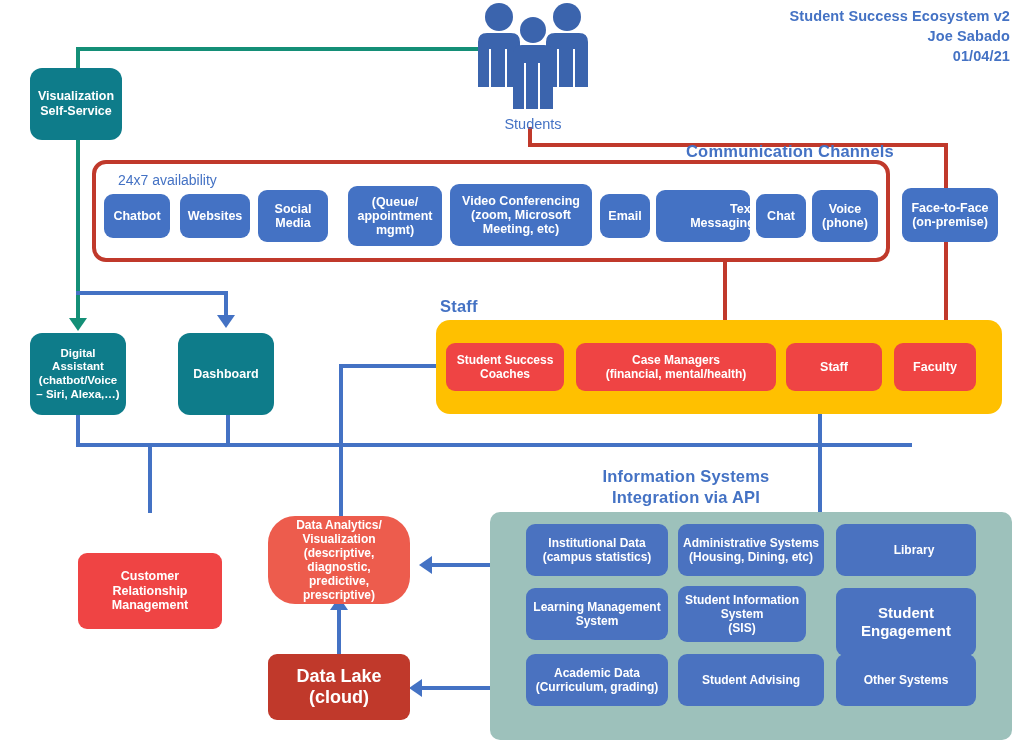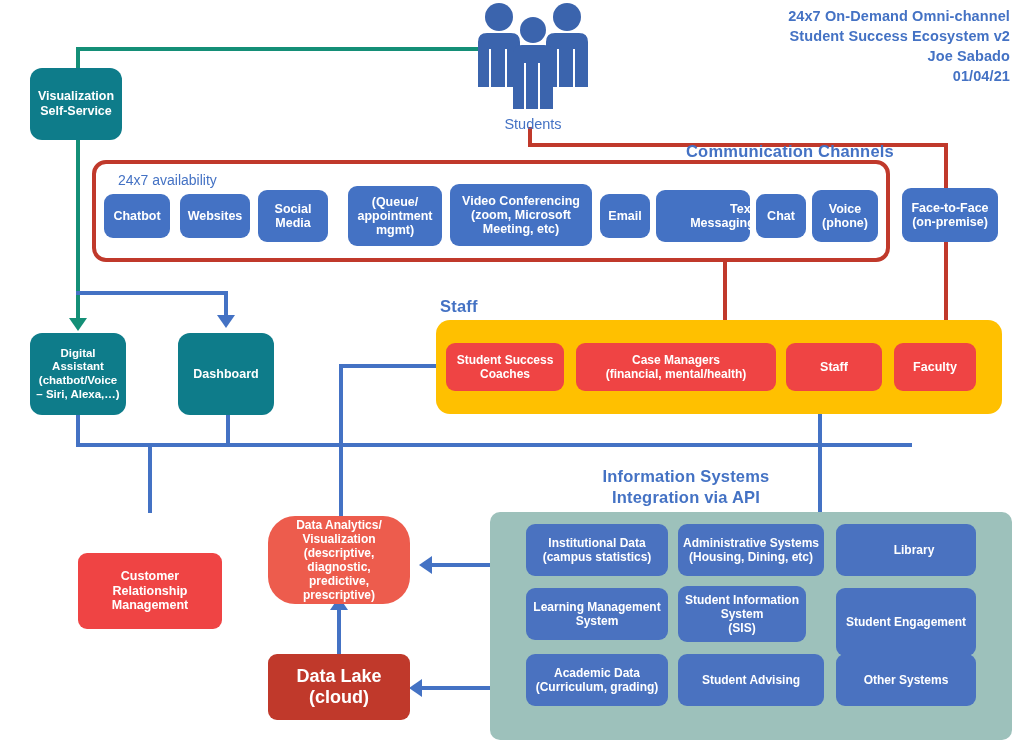--- a/index.html
+++ b/index.html
@@ -92,21 +92,20 @@
   .arr-left-blue   { border-top: 9px solid transparent; border-bottom: 9px solid transparent; border-right: 13px solid #4472c4; }
 
   svg { display:block; }
 </style>
 </head>
 <body>
 
 <div id="canvas">
 
   <div class="abs title-block">
-    <div>24x7 On-Demand Omni-channel</div>
     <div>Student Success Ecosystem v2</div>
     <div>Joe Sabado</div>
     <div>01/04/21</div>
   </div>
 
   <div class="ln h c-green" style="left:78px; top:47px; width:400px;"></div>
   <div class="ln v c-green" style="left:76px; top:47px; height:24px;"></div>
   <div class="ln v c-green" style="left:76px; top:130px; height:190px;"></div>
   <div class="arrow arr-down-green" style="left:69px; top:318px;"></div>
 
@@ -222,20 +221,20 @@
 (campus statistics)</div>
   <div class="abs node blue-soft" style="left:678px; top:524px; width:146px; height:52px; font-size:12px; white-space:pre-line;">Administrative Systems
 (Housing, Dining, etc)</div>
   <div class="abs node blue-soft" style="left:836px; top:524px; width:140px; height:52px; font-size:12px; white-space:pre-line;padding-left:20px;">Library</div>
 
   <div class="abs node blue-soft" style="left:526px; top:588px; width:142px; height:52px; font-size:12px; white-space:pre-line;">Learning Management
 System</div>
   <div class="abs node blue-soft" style="left:678px; top:586px; width:128px; height:56px; font-size:12px; white-space:pre-line;">Student Information
 System
 (SIS)</div>
-  <div class="abs node blue-soft" style="left:836px; top:588px; width:140px; height:68px; font-size:12px; white-space:pre-line;">Student Engagement</div>
+  <div class="abs node blue-soft" style="left:836px; top:588px; width:140px; height:68px; font-size:15px; white-space:pre-line;">Student Engagement</div>
 
   <div class="abs node blue-soft" style="left:526px; top:654px; width:142px; height:52px; font-size:12px; white-space:pre-line;">Academic Data
 (Curriculum, grading)</div>
   <div class="abs node blue-soft" style="left:678px; top:654px; width:146px; height:52px; font-size:12px; white-space:pre-line;">Student Advising</div>
   <div class="abs node blue-soft" style="left:836px; top:654px; width:140px; height:52px; font-size:12px; white-space:pre-line;">Other Systems</div>
 
 </div>
 
 </body></html>

